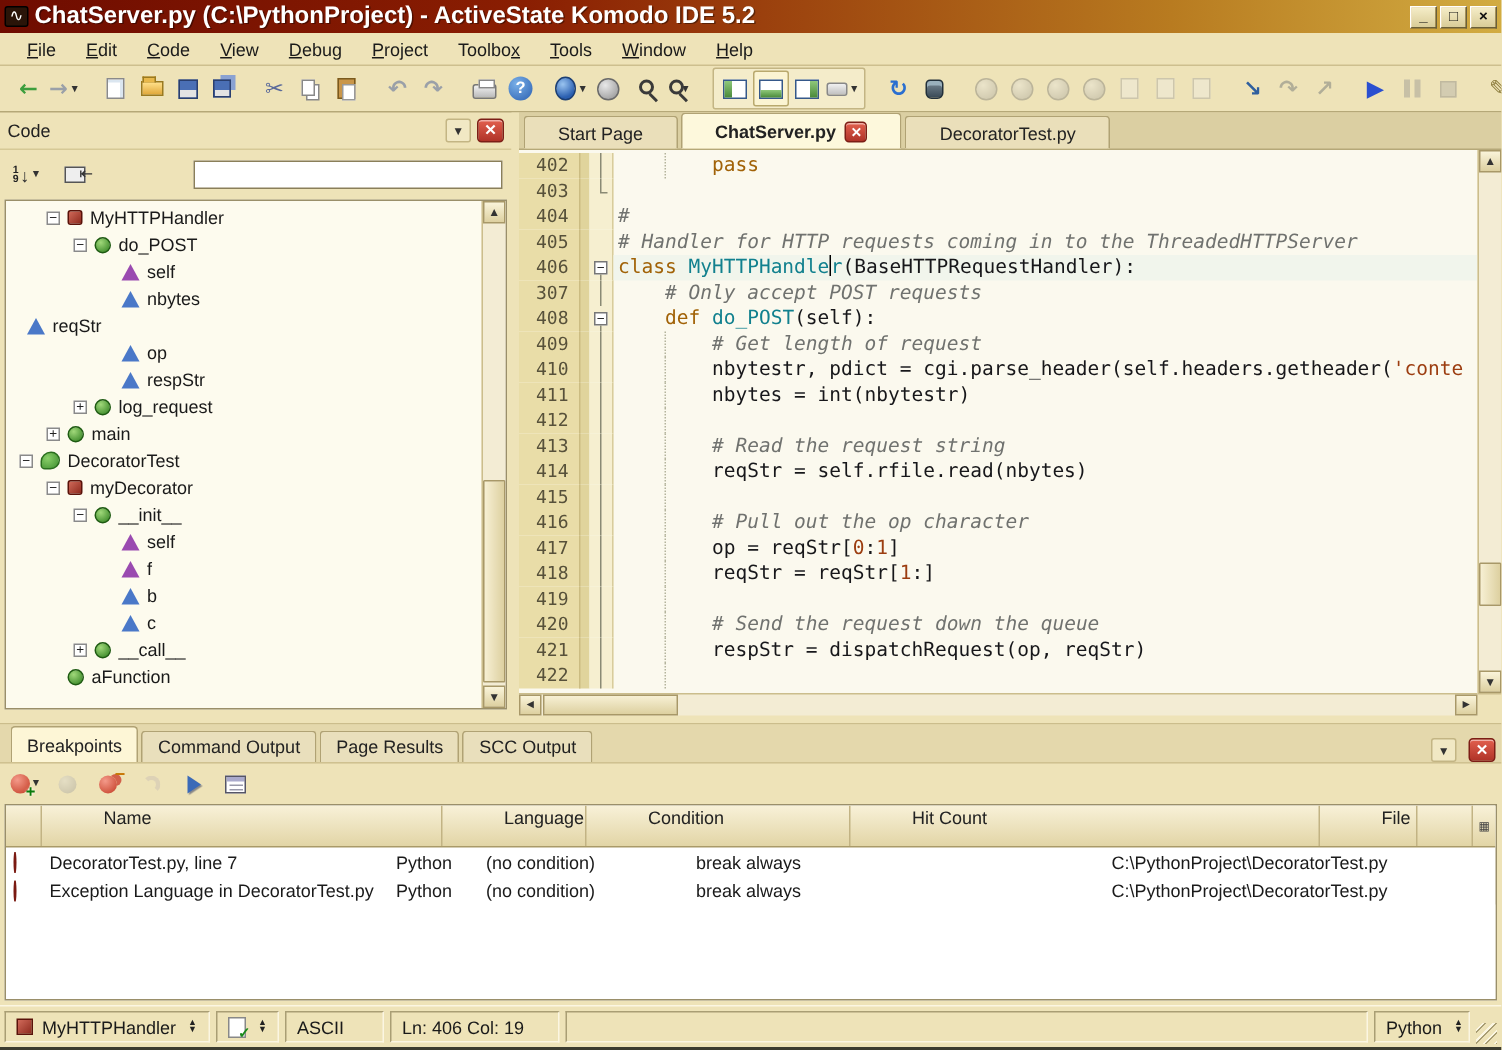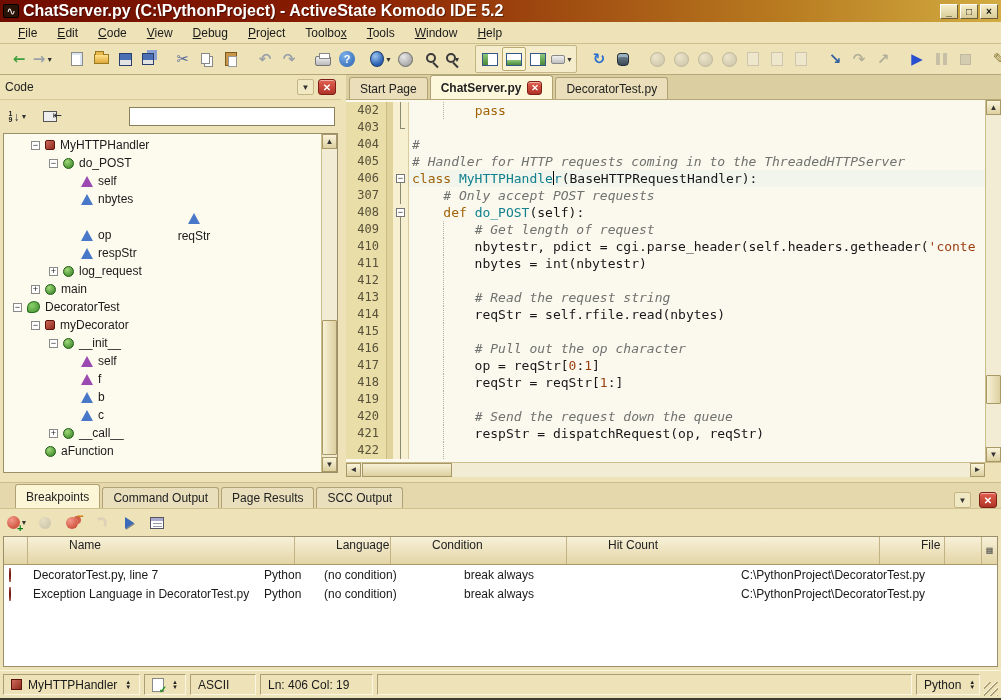--- a/index.html
+++ b/index.html
@@ -108,21 +108,21 @@
   .sbtn { position:absolute; left:0; width:15px; height:15px; background:linear-gradient(#faf4da,#ddd0a0); border:1px solid #a89868; font-size:8px; text-align:center; line-height:13px; color:#333; }
   .sbtn.up { top:0; } .sbtn.down { bottom:0; }
   .thumb { position:absolute; left:0; width:15px; background:linear-gradient(90deg,#f7f0d4,#ddd0a0); border:1px solid #a89868; border-radius:1px; }
   .hsb { position:relative; height:15px; background:#f3ecd4; border-top:1px solid #cbbd8c; flex:1; }
   .hbtn { position:absolute; top:0; width:15px; height:14px; background:linear-gradient(#faf4da,#ddd0a0); border:1px solid #a89868; font-size:8px; text-align:center; line-height:12px; color:#333; }
   .hthumb { position:absolute; top:0; height:14px; background:linear-gradient(#f7f0d4,#ddd0a0); border:1px solid #a89868; }
 
   
   .editor { flex:1; display:flex; flex-direction:column; min-width:0; }
   .etabs { height:25px; display:flex; align-items:flex-end; background:#dbcfa2; padding-left:3px; border-bottom:1px solid #b5a878; }
-  .etab { height:22px; padding:0 10px; display:flex; align-items:center; gap:6px; background:#eadfba;
+  .etab { height:22px; padding:0 22px; display:flex; align-items:center; gap:6px; background:#eadfba;
     border:1px solid #b0a274; border-bottom:none; border-radius:3px 3px 0 0; margin-right:2px; color:#222; }
   .etab.active { background:#fdf8dc; font-weight:bold; height:24px; }
   .etab .redx { width:15px; height:14px; font-size:9px; }
   .ebody { flex:1; display:flex; min-height:0; position:relative; }
   .codecol { flex:1; min-width:0; overflow:hidden; background:#fbf9ee; padding-top:2px; }
   .cl { height:17px; display:flex; font-family:"DejaVu Sans Mono", monospace; font-size:13px; line-height:17px; }
   .cl .num { width:40px; flex:none; text-align:right; padding-right:7px; background:#e9dda8; color:#57513a; font-size:12px; }
   .cl .bpm { width:7px; flex:none; background:#e0d49c; border-left:1px solid #cbbc82; }
   .cl .fold { width:16px; flex:none; background:#f6efd0; border-right:1px solid #d8cc9c; position:relative; }
   .fl-line::before { content:""; position:absolute; left:7px; top:0; bottom:0; width:1px; background:#8a8a74; }
@@ -137,21 +137,21 @@
   .tok-s { color:#9c3d10; } .tok-num { color:#9c3d10; } .tok-p { color:#17171a; }
   .caret { display:inline-block; width:1px; height:14px; background:#000; vertical-align:-2px; }
   .guide { position:absolute; top:0; bottom:0; width:0; border-left:1px dotted #b4b49c; left:calc(3px + 4ch); }
   .evsb { width:16px; flex:none; position:relative; background:#f3ecd4; border-left:1px solid #cbbd8c; }
   .hrow { height:15px; display:flex; }
   .corner { width:16px; height:15px; background:#eee3b8; border-top:1px solid #cbbd8c; }
 
   
   .bsplit { height:5px; background:#eee3b8; }
   .bpanel { height:188px; display:flex; flex-direction:column; border-top:1px solid #cbbd8c; }
-  .btabs { height:26px; display:flex; align-items:flex-end; padding-left:15px; background:#e4d8ac; border-bottom:1px solid #cfc190; }
+  .btabs { height:26px; display:flex; align-items:flex-end; padding-left:7px; background:#e4d8ac; border-bottom:1px solid #cfc190; }
   .btab { height:21px; padding:0 10px; display:flex; align-items:center; background:#e9dfbc; border:1px solid #b0a274;
     border-bottom:none; border-radius:3px 3px 0 0; margin-right:2px; color:#222; }
   .btab.active { background:#fdf6d6; height:24px; font-weight:normal; }
   .btabs .spacer { flex:1; }
   .bbar { height:27px; display:flex; align-items:center; gap:4px; padding:0 5px; }
   .btablewrap { flex:1; margin:0 3px 3px 3px; border:1px solid #9a8f6a; background:#fff; display:flex; flex-direction:column; overflow:hidden; }
   .thead { height:28px; display:flex; background:linear-gradient(#f8f1d8,#e2d5a6); border-bottom:1px solid #a99a68;gap:36px; }
   .th { padding:1px 5px; border-right:1px solid #c2b384; color:#222; overflow:hidden; white-space:nowrap; }
   .colpick { width:16px; flex:none; border-left:1px solid #c2b384; display:flex; align-items:center; justify-content:center; font-size:8px; color:#444; background:linear-gradient(#f8f1d8,#e2d5a6); }
   .btr { height:19px; display:flex; align-items:center; }
@@ -387,21 +387,21 @@
             <div class="trow" style="padding-left: 63px;">
               <span class="noexp"></span>
               <span class="ti-arg"></span>
               <span>self</span>
             </div>
             <div class="trow" style="padding-left: 63px;">
               <span class="noexp"></span>
               <span class="ti-var"></span>
               <span>nbytes</span>
             </div>
-            <div class="trow" style="padding-left: 63px; flex-direction: column;">
+            <div class="trow" style="">
               <span class="noexp"></span>
               <span class="ti-var"></span>
               <span>reqStr</span>
             </div>
             <div class="trow" style="padding-left: 63px;">
               <span class="noexp"></span>
               <span class="ti-var"></span>
               <span>op</span>
             </div>
             <div class="trow" style="padding-left: 63px;">

